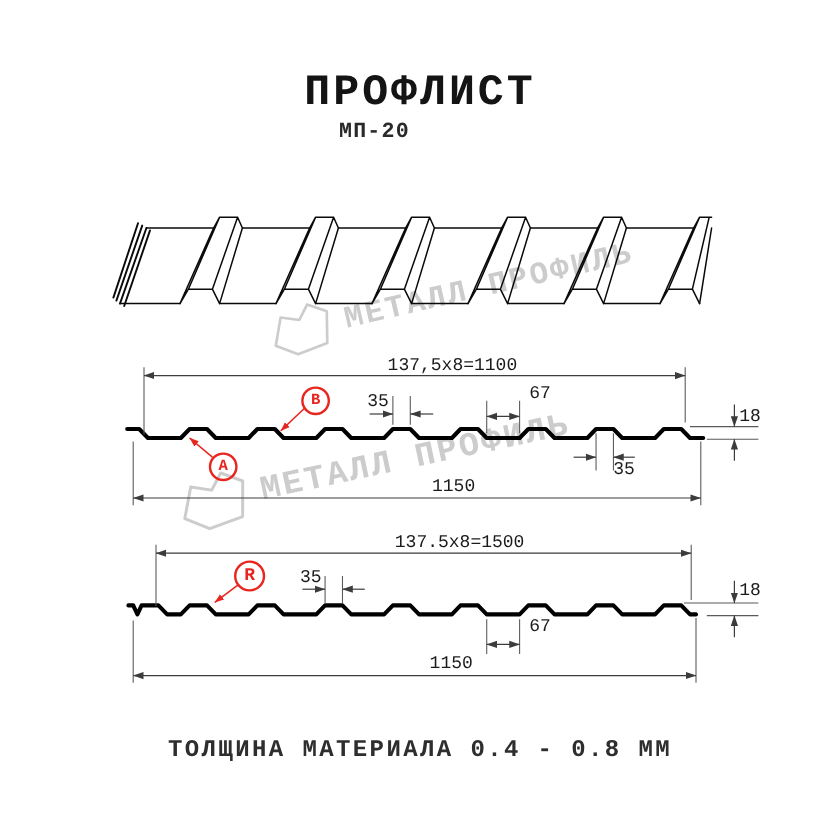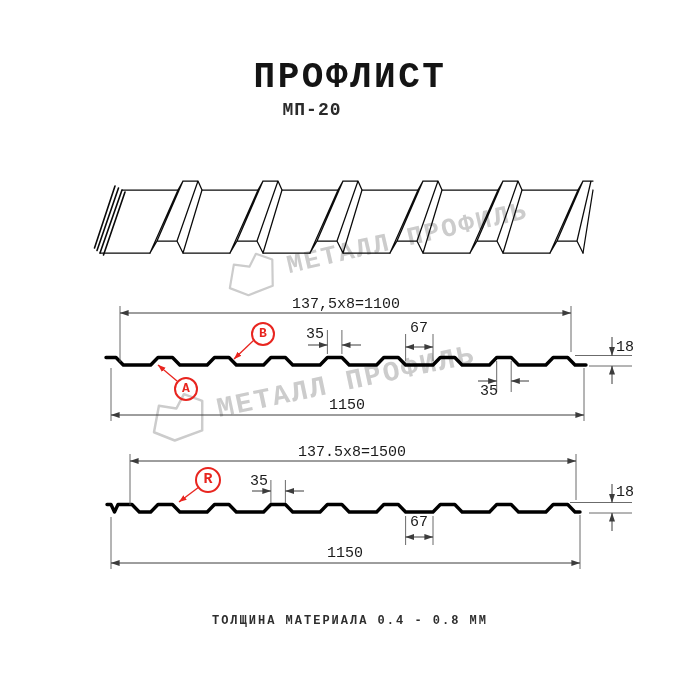--- a/index.html
+++ b/index.html
@@ -10,30 +10,30 @@
   .subtitle{position:absolute;left:0;top:100px;width:584px;text-align:center;
             font-size:18px;font-weight:600;letter-spacing:1px;color:#2a2a2a;margin-left:20px;}
   .watermark{position:absolute;display:flex;align-items:center;gap:9px;z-index:0;
              color:#cccccc;font-weight:700;white-space:nowrap;}
   .wm1{left:224px;top:258px;transform:rotate(-13deg);transform-origin:left center;
        font-size:26px;letter-spacing:2px;}
   .wm2{left:148px;top:398px;transform:rotate(-12deg);transform-origin:left center;
        font-size:28px;letter-spacing:2px;}
   .drawing{position:absolute;left:0;top:0;z-index:1;}
   .dim{position:absolute;z-index:2;font-size:15px;color:#1b1b1b;white-space:nowrap;}
-  .tx-c{transform:translateX(-50%);}
+  .tx-c{transform:translateX(-50%);margin-left:31px;}
   .tx-r{transform:translateX(-100%);}
   .marker{position:absolute;z-index:2;width:20px;height:20px;border:2px solid #e8251f;
           border-radius:50%;color:#e8251f;font-size:13px;font-weight:700;
           line-height:20px;text-align:center;background:transparent;}
   .marker-a{left:174px;top:377px;}
   .marker-b{left:251px;top:322px;}
   .marker-r{left:195px;top:467px;width:22px;height:22px;font-size:15px;line-height:22px;}
   .footer{position:absolute;left:0;top:614px;width:700px;text-align:center;z-index:2;
-          font-size:12px;font-weight:600;letter-spacing:2px;color:#2e2e2e;}
+          font-size:20px;font-weight:600;letter-spacing:2px;color:#2e2e2e;}
 </style>
 </head>
 <body>
 
 <div class="page">
 
   <h1 class="title">ПРОФЛИСТ</h1>
   <div class="subtitle">МП-20</div>
 
   <div class="watermark wm1">

